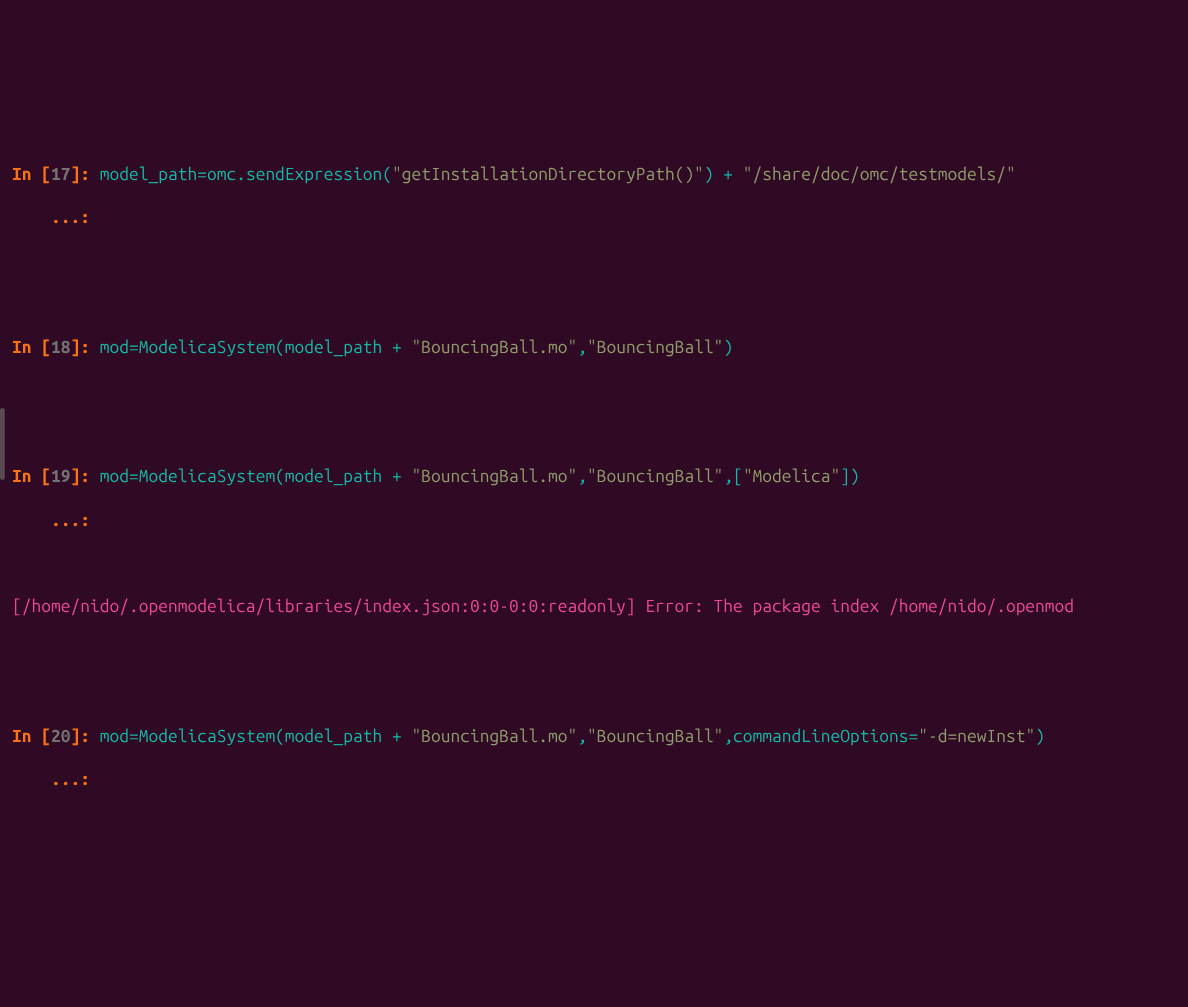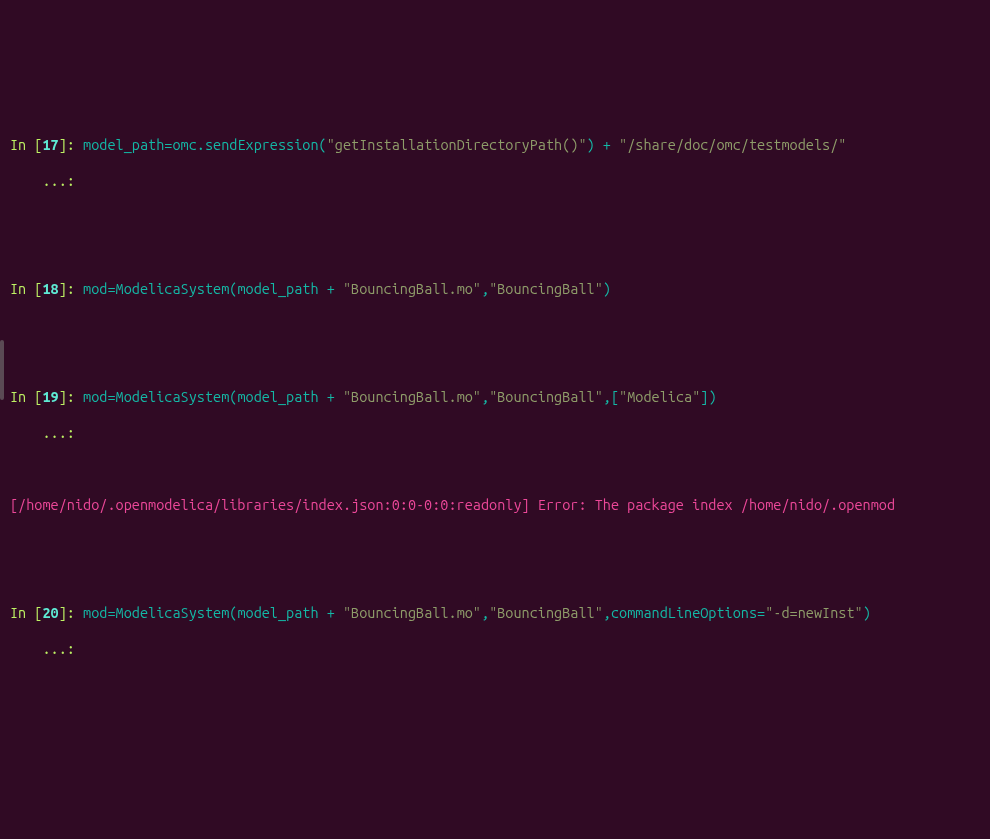--- a/index.html
+++ b/index.html
@@ -19,22 +19,22 @@
     .scrollbar {
       position: absolute;
       left: 0;
       top: 340px;
       width: 4px;
       height: 60px;
       background: #5a4a54;
       border-radius: 2px;
     }
     .line { white-space: pre; }
-    .prompt-in { color: #bef264; }
-    .prompt-num { color: #5eead4; font-weight: bold; }
+    .prompt-in { color: #f97316; font-weight: bold; }
+    .prompt-num { color: #737373; font-weight: bold; }
     .default { color: #14b8a6; }
     .str-olive { color: #8f9d6a; }
     .blank { height: 18px; }
     .output-text { color: #ec4899; }
   </style>
 </head>
 <body>
 
 
 

